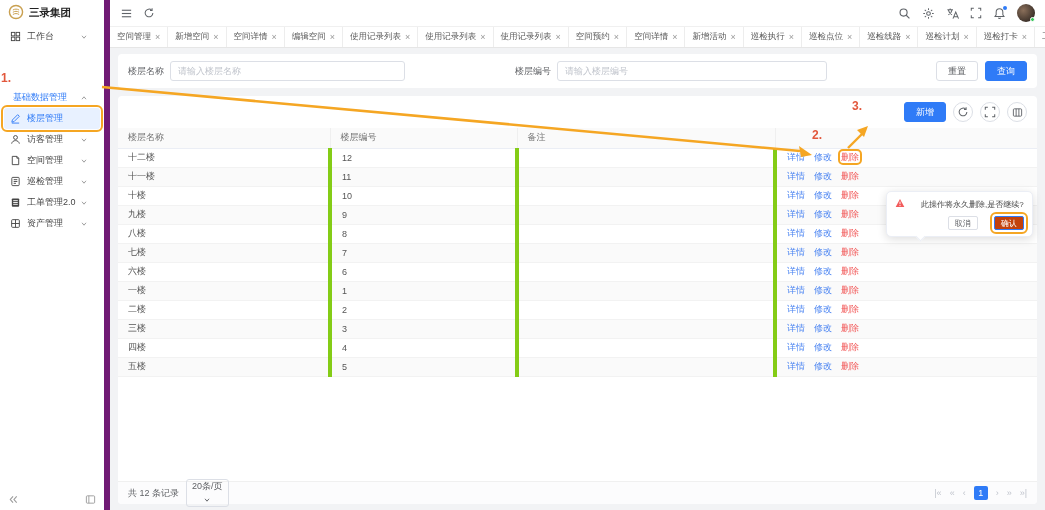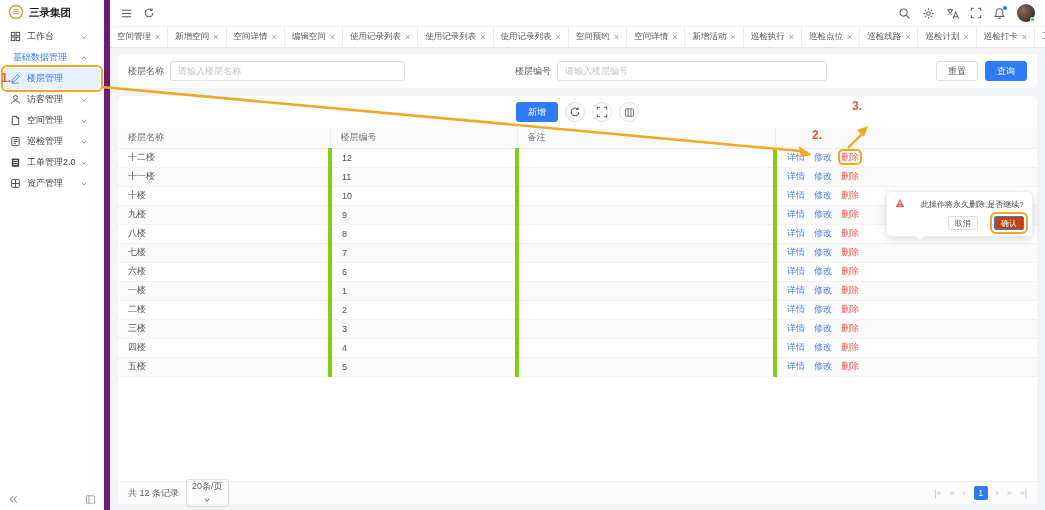--- a/index.html
+++ b/index.html
@@ -9,21 +9,21 @@
 
   
   .sidebar { width:110px; background:#fff; border-right:6px solid #701a75; display:flex; flex-direction:column; flex-shrink:0; }
   .logo { height:26px; display:flex; align-items:center; gap:5px; padding-left:8px; }
   .logo-text { font-size:10.5px; font-weight:bold; color:#222; white-space:nowrap; }
   .menu { display:flex; flex-direction:column; }
   .menu-item { height:21px; display:flex; align-items:center; padding:0 7px 0 10px; color:#454545; cursor:pointer; white-space:nowrap; }
   .menu-item .icon { width:13px; display:inline-flex; margin-right:4px; }
   .mi-label { flex:1; overflow:hidden; }
   .menu-item .chev { margin-left:auto; color:#9a9a9a; display:inline-flex; }
-  .menu-item.group { color:#2f7bf7; padding-left:13px; }
+  .menu-item.group { color:#2f7bf7; padding-left:13px;margin-top:40px; }
   .menu-item.selected { background:#e8f1ff; color:#2f7bf7; border-radius:3px; margin:0 4px; padding-left:6px; }
   .menu-item.annotated-box { outline:2px solid #f5a623; outline-offset:1px; }
   .side-footer { margin-top:auto; display:flex; justify-content:space-between; align-items:center; padding:5px 8px; color:#9a9a9a; }
 
   
   .main { flex:1; display:flex; flex-direction:column; min-width:0; }
   .topbar { height:26px; background:#fff; display:flex; align-items:center; padding:0 10px; gap:11px; }
   .topbar .icon, .side-footer .icon { display:inline-flex; cursor:pointer; }
   .topbar-right { margin-left:auto; display:flex; align-items:center; gap:11px; }
   .icon-badge { position:relative; display:inline-flex; }
@@ -41,21 +41,21 @@
   .f-label { color:#606266; margin-right:6px; white-space:nowrap; }
   .f-input { height:20px; border:1px solid #dcdfe6; border-radius:3px; padding:0 7px; font-size:9px; color:#333; outline:none; font-family:inherit; }
   .f-input::placeholder { color:#c0c4cc; }
   .w1 { width:235px; } .w2 { width:270px; }
   .gap-mid { margin-left:110px; }
   .filter-actions { margin-left:auto; display:flex; gap:7px; }
   .btn { height:20px; padding:0 11px; border-radius:3px; border:1px solid #dcdfe6; background:#fff; color:#606266; font-size:9px; cursor:pointer; font-family:inherit; }
   .btn.primary { background:#2f7bf7; border-color:#2f7bf7; color:#fff; }
 
   .table-card { position:relative; background:#fff; border-radius:4px; flex:1; display:flex; flex-direction:column; padding-top:6px; min-height:0; }
-  .toolbar { display:flex; justify-content:center; align-items:center; gap:7px; padding:0 10px 6px; }
+  .toolbar { display:flex; justify-content:flex-end; align-items:center; gap:7px; padding:0 10px 6px; }
   .circle-btn { width:20px; height:20px; border-radius:50%; border:1px solid #dcdfe6; background:#fff; display:flex; align-items:center; justify-content:center; cursor:pointer; color:#5f6368; }
   table { width:100%; border-collapse:collapse; table-layout:fixed; }
   col.c1{width:212px;} col.c2{width:187px;} col.c3{width:258px;} col.c4{width:auto;}
   thead th { background:#fafafa; color:#737373; font-weight:normal; text-align:left; height:20px; padding:0 10px; border-bottom:1px solid #ebeef5; border-right:1px solid #efefef; font-size:9px; }
   thead th:last-child { border-right:none; }
   tbody td { height:19px; padding:0 10px; border-bottom:1px solid #f2f2f2; border-right:4px solid #84cc16; color:#555; }
   tbody td:last-child { border-right:none; }
   tbody tr:nth-child(even) { background:#fafafa; }
   .link { color:#4a84f2; margin-right:9px; cursor:pointer; }
   .link.danger { color:#f25a5a; margin-right:8px; }

